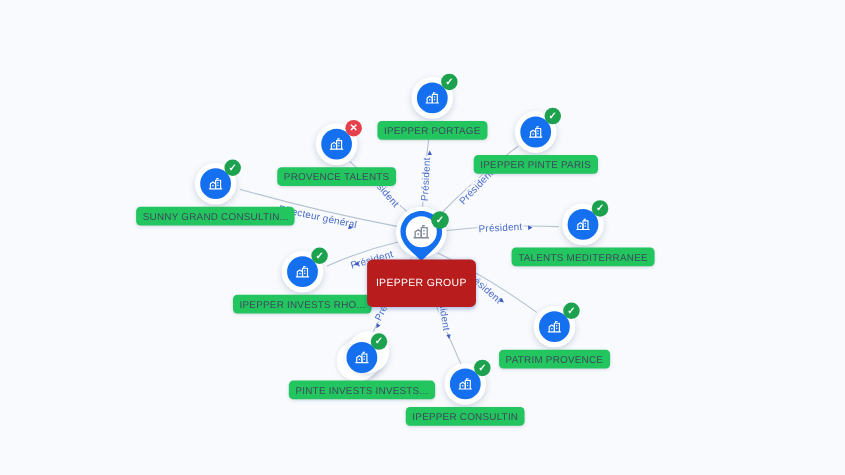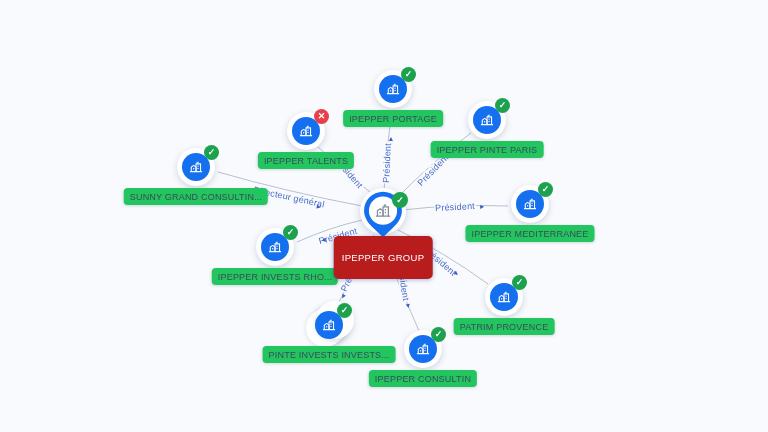--- a/index.html
+++ b/index.html
@@ -123,21 +123,21 @@
     <div class="circle">
       <div class="inner">
           <svg width="14" height="14">
             <use href="#building"></use>
           </svg>
         </div>
       <div class="badge closed">
           <span>✕</span>
         </div>
     </div>
-    <div class="nlabel">IPEPPER TALENTS</div>
+    <div class="nlabel">PROVENCE TALENTS</div>
   </div>
 
   <div class="node" style="left:196px;top:167px">
     <div class="circle">
       <div class="inner">
           <svg width="14" height="14">
             <use href="#building"></use>
           </svg>
         </div>
       <div class="badge active">
@@ -151,21 +151,21 @@
     <div class="circle">
       <div class="inner">
           <svg width="14" height="14">
             <use href="#building"></use>
           </svg>
         </div>
       <div class="badge active">
           <span>✓</span>
         </div>
     </div>
-    <div class="nlabel">IPEPPER MEDITERRANEE</div>
+    <div class="nlabel">TALENTS MEDITERRANEE</div>
   </div>
 
   <div class="node" style="left:275px;top:247px">
     <div class="circle">
       <div class="inner">
           <svg width="14" height="14">
             <use href="#building"></use>
           </svg>
         </div>
       <div class="badge active">

